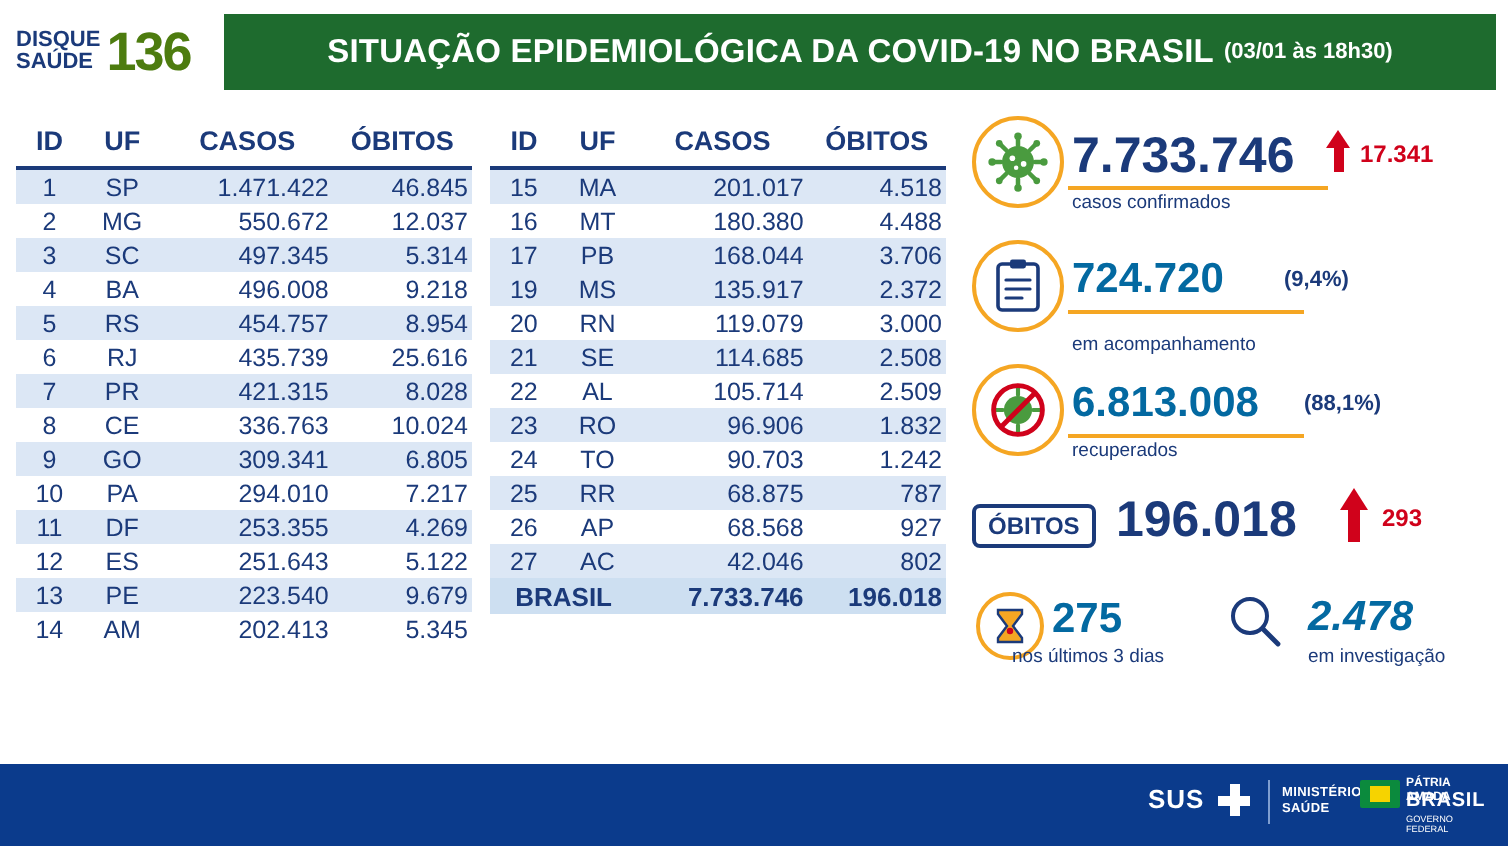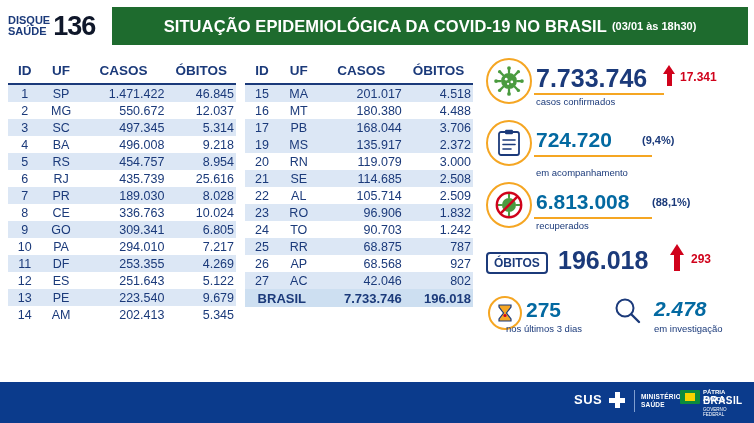--- a/index.html
+++ b/index.html
@@ -16,21 +16,21 @@
   }
   .logo{
     position:absolute;left:8px;top:8px;width:100px;height:36px;
     display:flex;align-items:center;
   }
   .logo-text{
     font-size:11px;font-weight:bold;color:#1b3a7a;line-height:11px;
     text-align:left;
   }
   .logo-num{
-    font-size:27px;font-weight:bold;color:#0f172a;line-height:27px;
+    font-size:27px;font-weight:bold;color:#4d7c0f;line-height:27px;
     margin-left:3px;letter-spacing:-1px;
   }
   .title-bar{
     position:absolute;left:112px;top:7px;width:636px;height:38px;
     background:#1e6b2e;color:#ffffff;
     display:flex;align-items:center;justify-content:center;
     box-sizing:border-box;padding:0 18px;
   }
   .title-main{font-size:16.5px;font-weight:bold;letter-spacing:0.1px;}
   .title-sub{font-size:11px;font-weight:bold;margin-left:5px;}
@@ -209,21 +209,21 @@
       </tr>
       <tr>
         <td class="col-id">6</td>
         <td class="col-uf">RJ</td>
         <td class="col-casos">435.739</td>
         <td class="col-obitos">25.616</td>
       </tr>
       <tr class="alt">
         <td class="col-id">7</td>
         <td class="col-uf">PR</td>
-        <td class="col-casos">189.030</td>
+        <td class="col-casos">421.315</td>
         <td class="col-obitos">8.028</td>
       </tr>
       <tr>
         <td class="col-id">8</td>
         <td class="col-uf">CE</td>
         <td class="col-casos">336.763</td>
         <td class="col-obitos">10.024</td>
       </tr>
       <tr class="alt">
         <td class="col-id">9</td>

